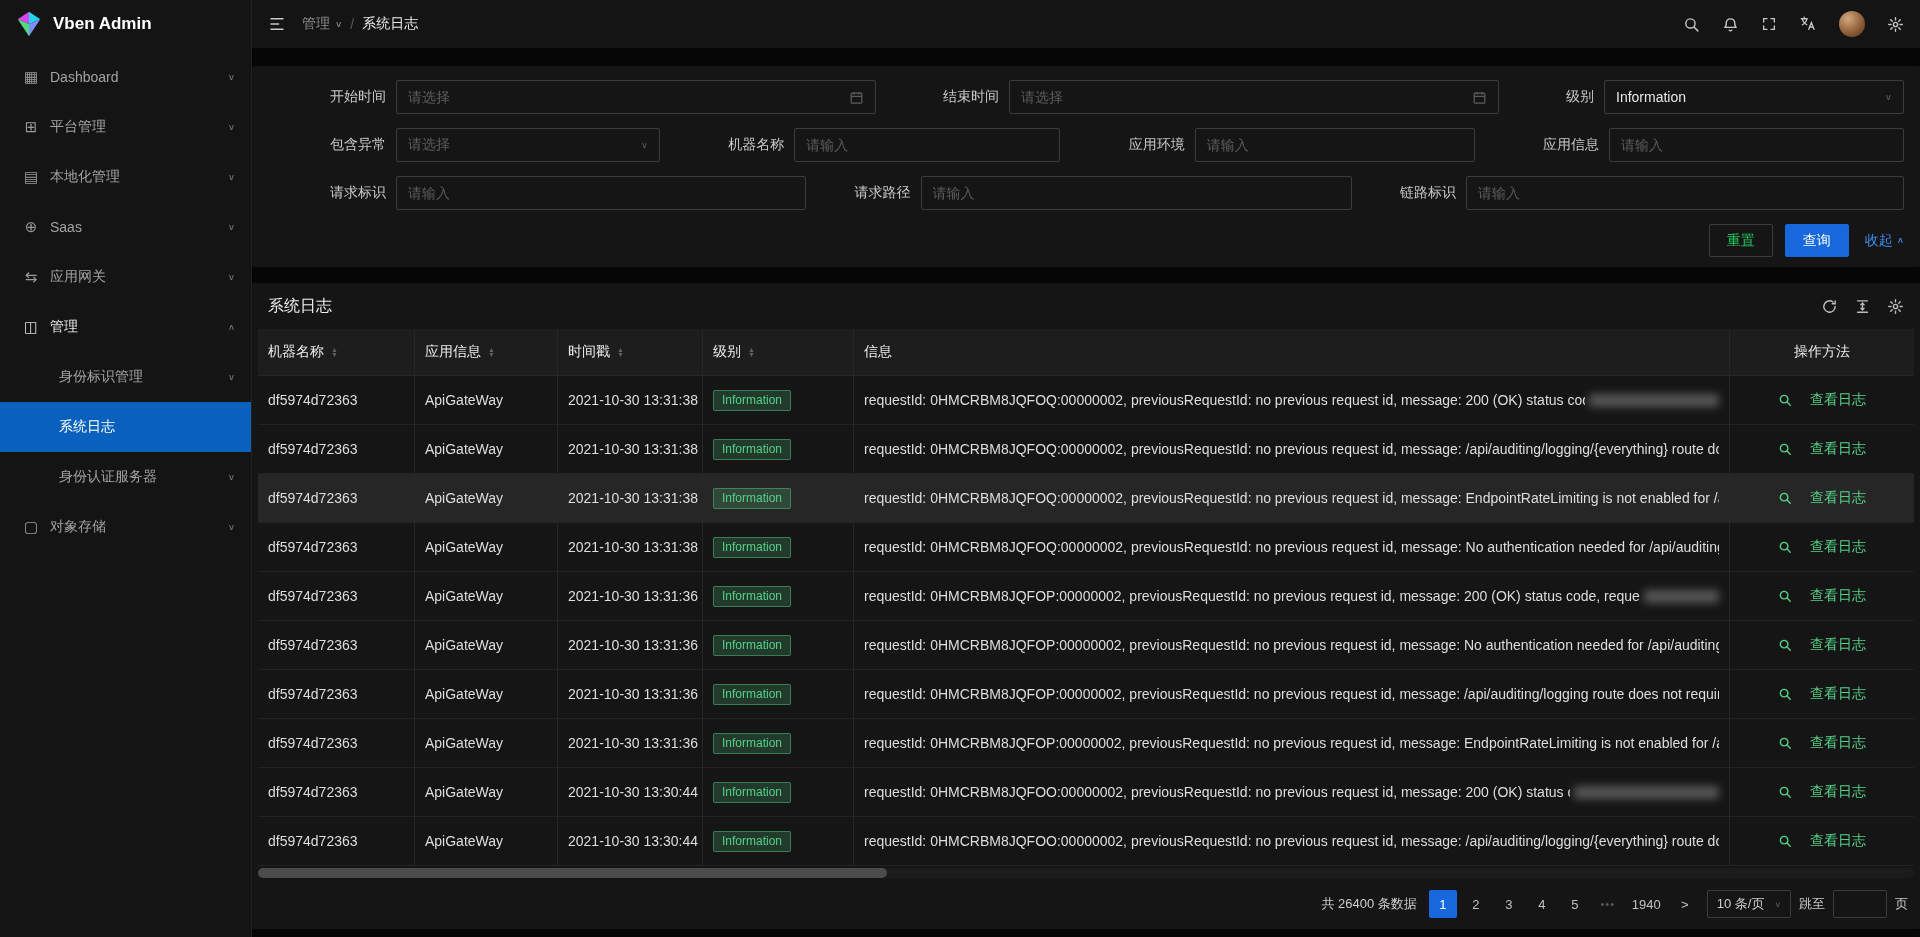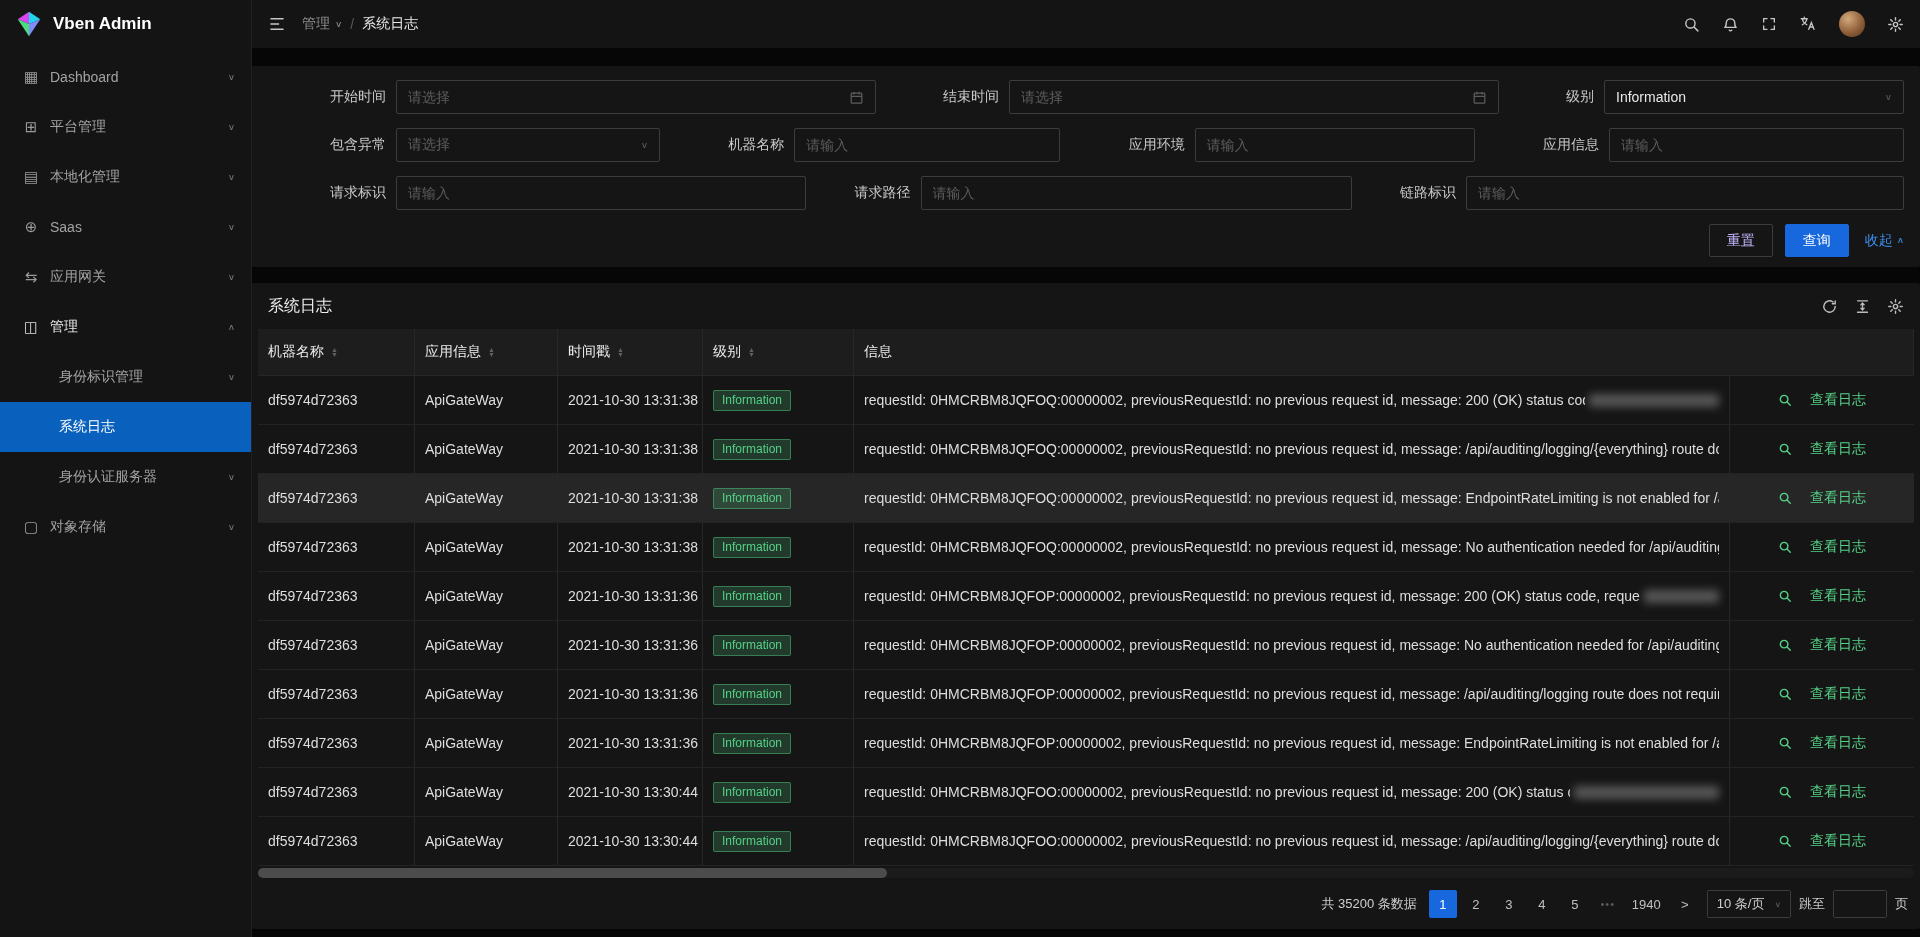--- a/index.html
+++ b/index.html
@@ -46,21 +46,21 @@
   .f-label{color:#c9c9c9;margin-right:10px;white-space:nowrap}
   .f-label.fixedlab{width:118px;text-align:right}
   .f-input{position:relative;display:flex;align-items:center;height:34px;background:#151515;border:1px solid #3c3c3c;border-radius:2px;padding:0 11px;color:#e8e8e8;cursor:pointer}
   .f-input input.raw{background:transparent;border:none;outline:none;color:#e8e8e8;width:100%;font:inherit;cursor:inherit}
   .f-input input.raw::placeholder{color:#5c5c5c}
   .f-input .suffix{margin-left:auto;display:flex;align-items:center;color:#5c5c5c;padding-left:8px}
   .sel .chev{margin-left:auto;font-size:10px;color:#5c5c5c;transform:scaleY(.85);padding-left:8px}
   .sel .ph{color:#5c5c5c}
   .f-actions{display:flex;justify-content:flex-end;align-items:center;gap:12px}
   .btn{height:33px;padding:0 17px;border-radius:2px;font-size:14px;display:inline-flex;align-items:center;cursor:pointer;white-space:nowrap}
-  .btn-default{border:1px solid #3c3c3c;color:#c4b5fd;background:transparent}
+  .btn-default{border:1px solid #3c3c3c;color:#22c55e;background:transparent}
   .btn-primary{background:#1668dc;border:1px solid #1668dc;color:#fff}
   .collapse-link{color:#3b90ef;display:flex;align-items:center;gap:4px;cursor:pointer;margin-left:4px}
   .collapse-link .up{font-size:10px;transform:scaleY(.85)}
 
   
   .table-card{flex:1;display:flex;flex-direction:column;min-height:0;padding:0 6px}
   .card-head{display:flex;align-items:center;justify-content:space-between;padding:13px 10px 12px;flex-shrink:0}
   .card-title{color:#ededed;font-size:16px}
   .toolbar{display:flex;align-items:center;gap:16px}
   .ticon{display:flex;align-items:center;cursor:pointer}
@@ -362,20 +362,23 @@
               <div class="cell th c3">
                 <span>级别</span>
                 <span class="sorters">
                   <i>▲</i>
                   <i>▼</i>
                 </span>
               </div>
               <div class="cell th c4">
                 <span>信息</span>
               </div>
+              <div class="cell th c5">
+                <span>操作方法</span>
+              </div>
             </div>
           <div class="tbody">
               <div class="trow">
                 <div class="cell c0">df5974d72363</div>
                 <div class="cell c1">ApiGateWay</div>
                 <div class="cell c2">2021-10-30 13:31:38</div>
                 <div class="cell c3">
                   <span class="tag">Information</span>
                 </div>
                 <div class="cell c4">
@@ -572,21 +575,21 @@
                     </svg>
                     <span>查看日志</span>
                   </span>
                 </div>
               </div>
             </div>
           <div class="hscroll">
             <div class="thumb"></div>
           </div>
           <div class="pager">
-            <span class="ptotal">共 35200 条数据</span>
+            <span class="ptotal">共 26400 条数据</span>
             <div class="pages">
                 <span class="pitem act">1</span>
                 <span class="pitem">2</span>
                 <span class="pitem">3</span>
                 <span class="pitem">4</span>
                 <span class="pitem">5</span>
                 <span class="pitem ell">•••</span>
                 <span class="pitem">1940</span>
                 <span class="pitem">&gt;</span>
               </div>

